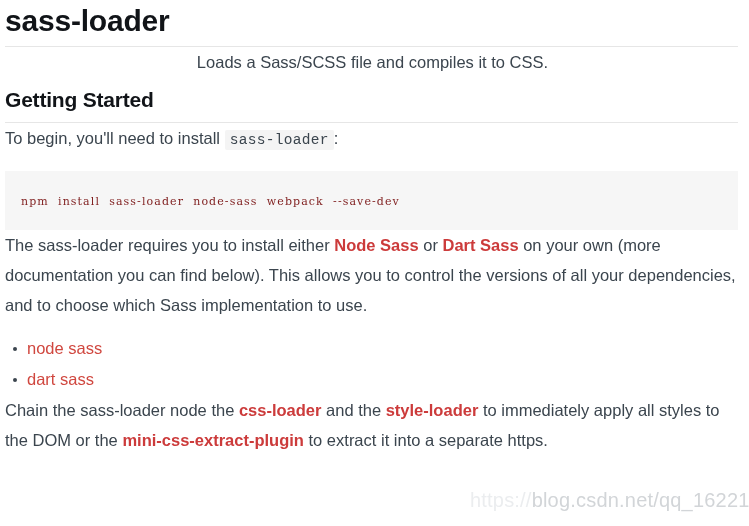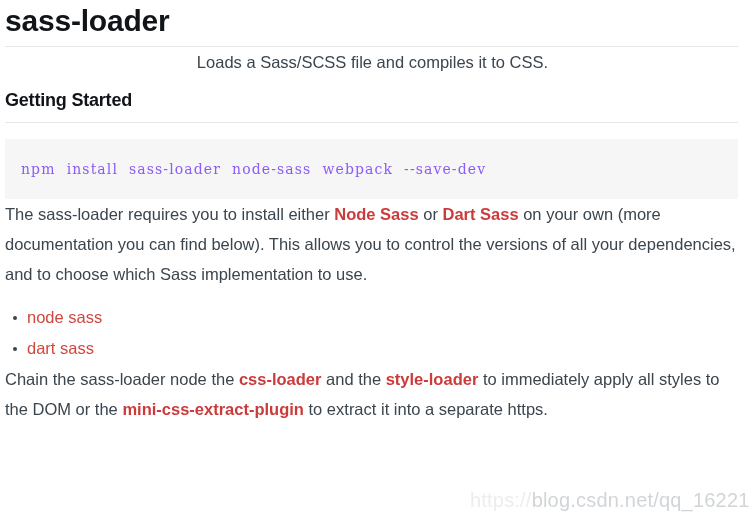--- a/index.html
+++ b/index.html
@@ -29,21 +29,21 @@
   h1.doc-title {
     font-size: 30px;
     font-weight: bold;
     color: #111418;
     margin: 0;
     padding: 4px 0 8px 0;
     letter-spacing: -0.2px;
     line-height: 34px;
   }
   h2.doc-heading {
-    font-size: 18px;
+    font-size: 21px;
     font-weight: bold;
     color: #111418;
     margin: 0;
     padding: 8px 0 7px 0;
     letter-spacing: -0.2px;
     line-height: 30px;
   }
   .rule {
     height: 1px;
     background: #e6e6e6;
@@ -77,22 +77,22 @@
   pre.codeblock {
     background: #f6f6f6;
     margin: 16px 0 0 0;
     padding: 22px 16px 22px 16px;
     width: 733px;
     box-sizing: border-box;
     overflow: hidden;
   }
   pre.codeblock code {
     font-family: "DejaVu Serif", "Liberation Mono", monospace;
-    font-size: 14px;
-    color: #8b5cf6;
+    font-size: 11px;
+    color: #7f1d1d;
     letter-spacing: 1.1px;
     white-space: pre;
   }
 
   a.lnk {
     color: #cc3b3b;
     text-decoration: none;
     font-weight: bold;
   }
   a.lnk-plain {
@@ -143,20 +143,24 @@
     <h1 class="doc-title">sass-loader</h1>
 
     <hr class="rule">
 
     <p class="para para-intro">Loads a Sass/SCSS file and compiles it to CSS.</p>
 
     <h2 class="doc-heading">Getting Started</h2>
 
     <hr class="rule">
 
+    <p class="para para-begin">
+      <span>To begin, you'll need to install</span>
+      <code class="inline">sass-loader</code><span>:</span>
+    </p>
 
     <pre class="codeblock"><code>npm  install  sass-loader  node-sass  webpack  --save-dev</code></pre>
 
     <p class="para para-requires"><span>The sass-loader requires you to install either </span><a class="lnk" href="#">Node Sass</a><span> or </span><a class="lnk" href="#">Dart Sass</a><span> on your own (more documentation you can find below). This allows you to control the versions of all your dependencies, and to choose which Sass implementation to use.</span></p>
 
     <ul class="link-list">
       <li><a class="lnk-plain" href="#">node sass</a></li>
       <li><a class="lnk-plain" href="#">dart sass</a></li>
     </ul>
 

